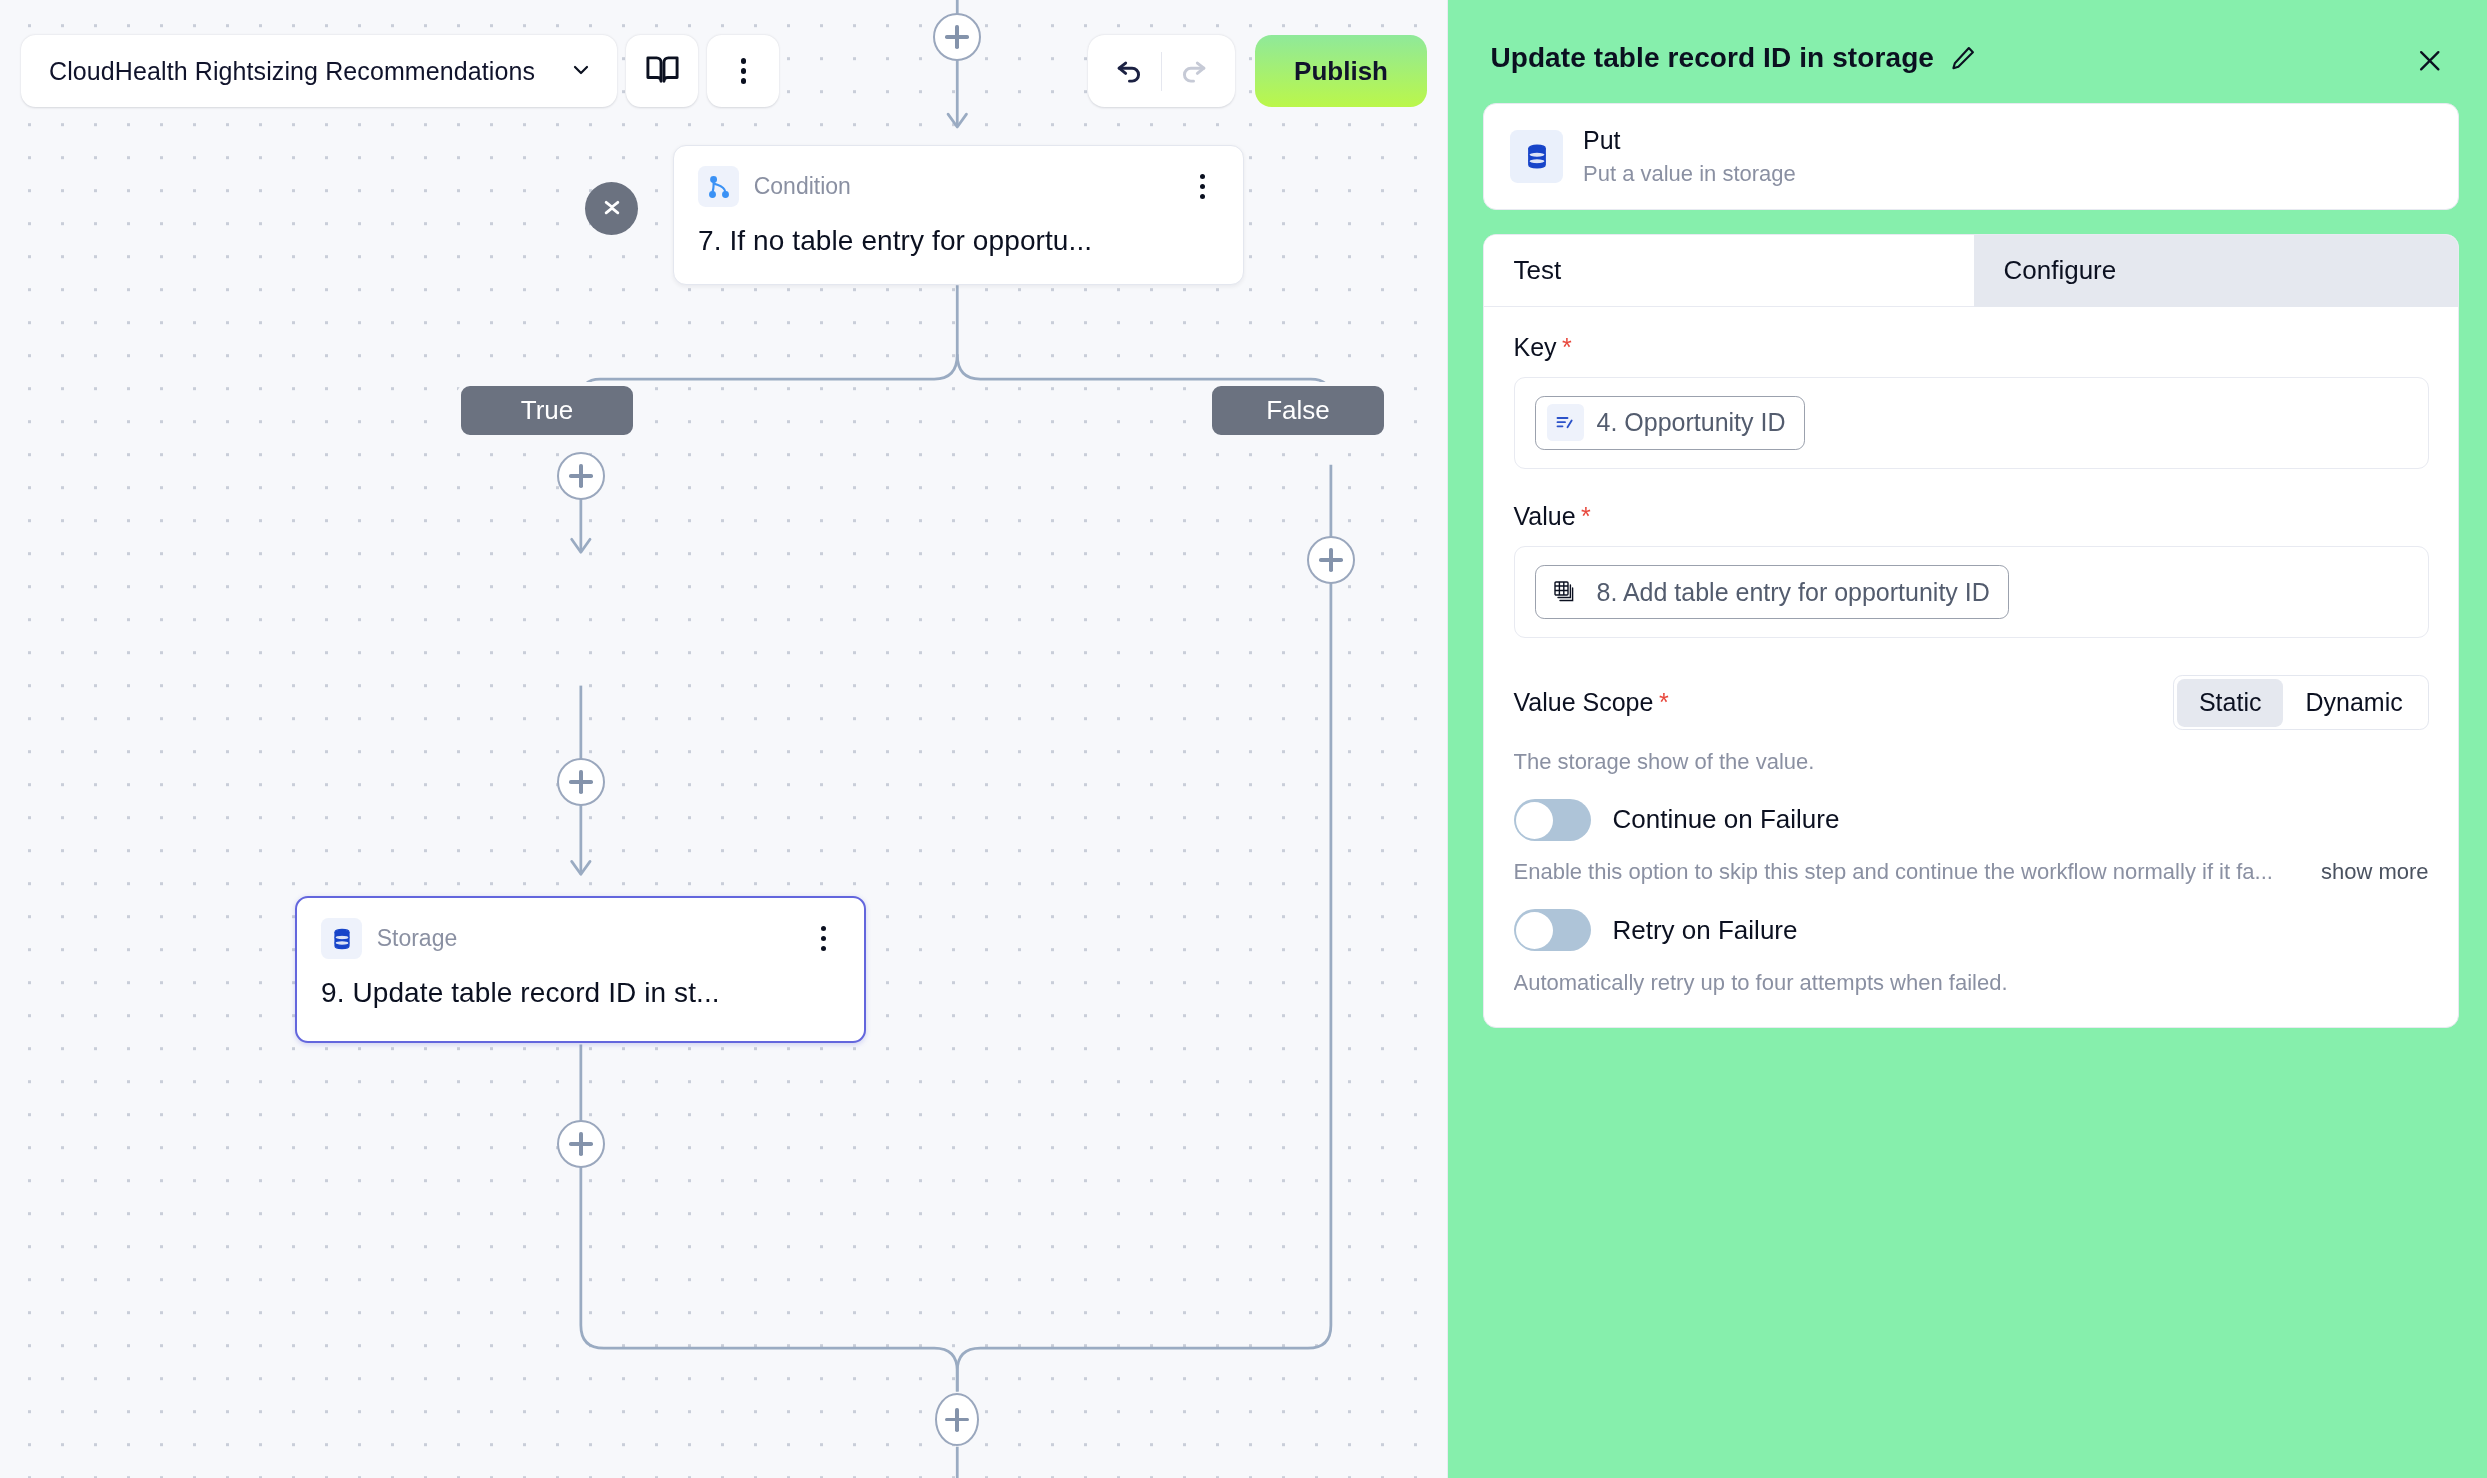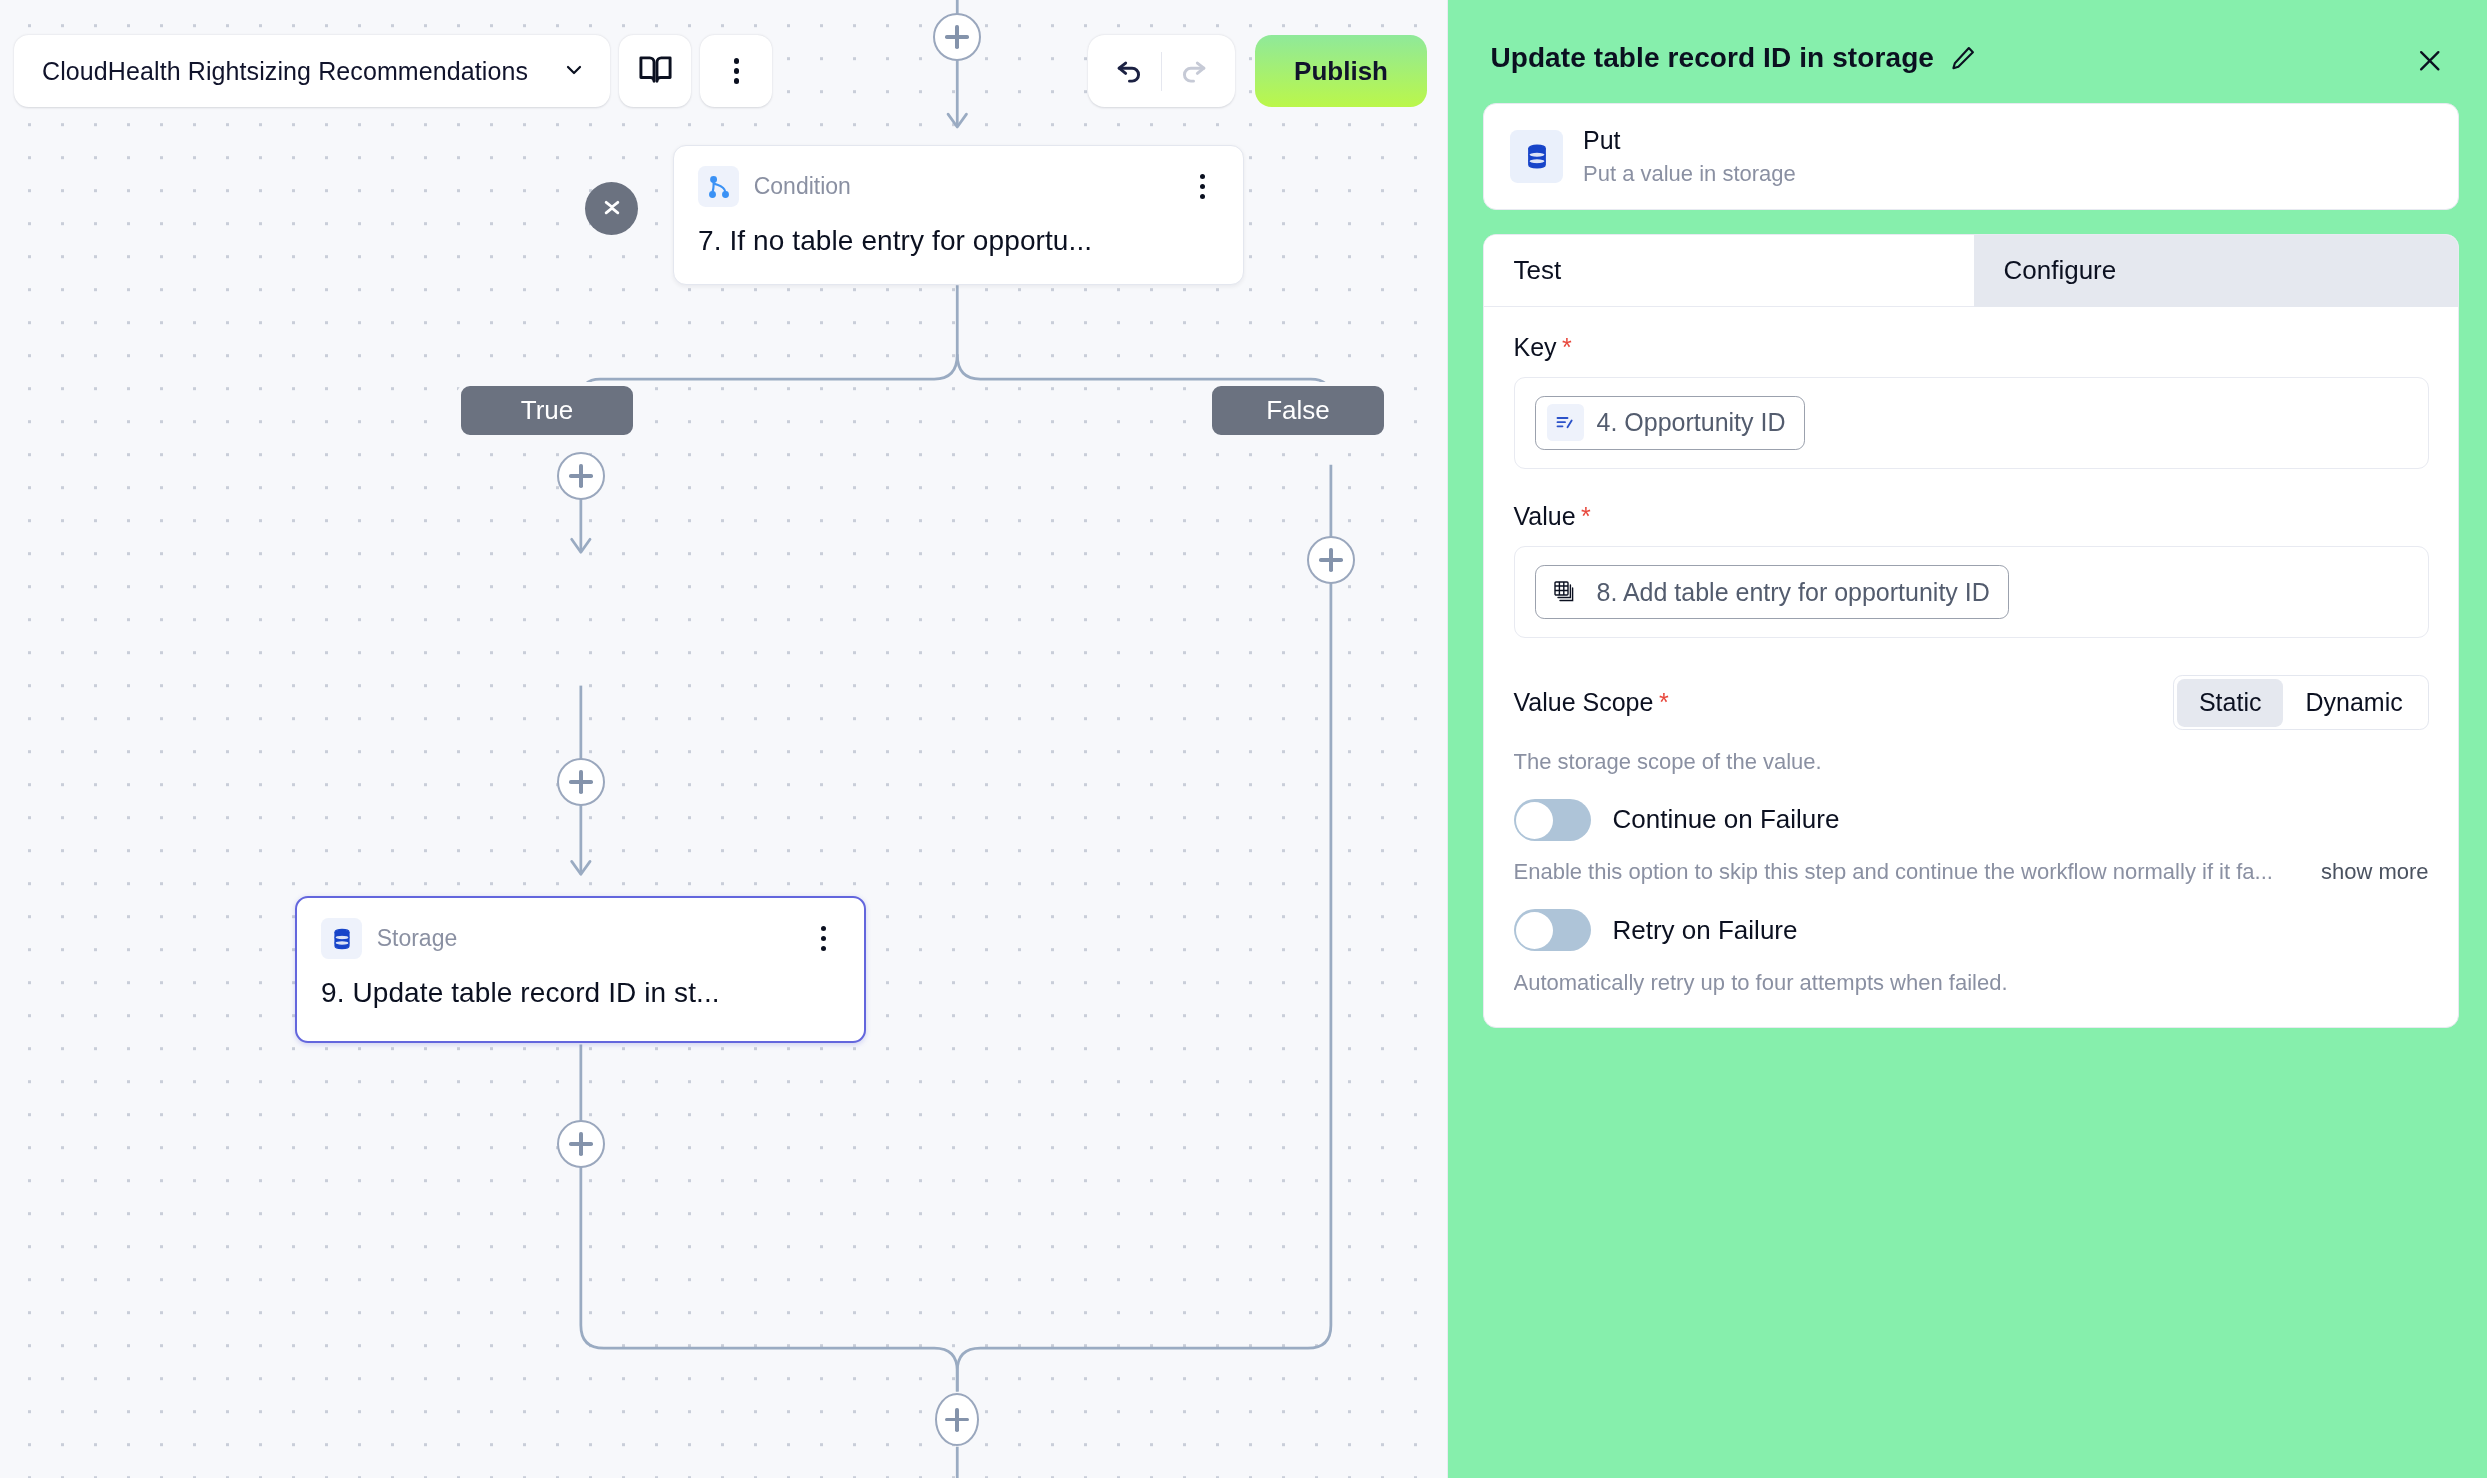--- a/index.html
+++ b/index.html
@@ -19,21 +19,21 @@
     background-image: radial-gradient(circle, #c9ced9 1.5px, transparent 1.5px);
     background-size: 33px 33px;
     background-position: 13px 9.2px;
     overflow: hidden;
     flex: 0 0 1447px;
   }
   .canvas-edges { position:absolute; inset:0; width:1447px; height:1478px; pointer-events:none; }
 
   
   .toolbar-left {
-    position: absolute; left: 14px; top: 35px; display: flex; gap: 9.2px; z-index: 30;
+    position: absolute; left: 21px; top: 35px; display: flex; gap: 9.2px; z-index: 30;
   }
   .wf-title {
     height: 72px; min-width: 596px; background:#fff; border-radius: 14.7px;
     display:flex; align-items:center; justify-content:space-between;
     padding: 0 24px 0 28px; gap: 20px;
     box-shadow: 0 0.9px 2.8px rgba(16,24,40,.09), 0 0.9px 1.8px rgba(16,24,40,.06);
     cursor: pointer;
   }
   .wf-title-text { font-size: 25px; color:#10132b; white-space:nowrap; letter-spacing:0.1px; }
   .icon-btn {
@@ -410,21 +410,21 @@
           <div class="field-label">
             <span>Value Scope</span><span class="req">*</span>
           </div>
           <div class="seg">
             <div class="active">Static</div>
             <div>Dynamic</div>
           </div>
         </div>
 
 
-        <div class="helper">The storage scope of the value.</div>
+        <div class="helper">The storage show of the value.</div>
 
         <div class="toggle-row">
           <span class="toggle">
               <span class="knob"></span>
             </span>
           <span class="toggle-label">Continue on Failure</span>
         </div>
         <div class="desc-row">
           <span class="desc">Enable this option to skip this step and continue the workflow normally if it fa...</span>
           <span class="show-more">show more</span>

